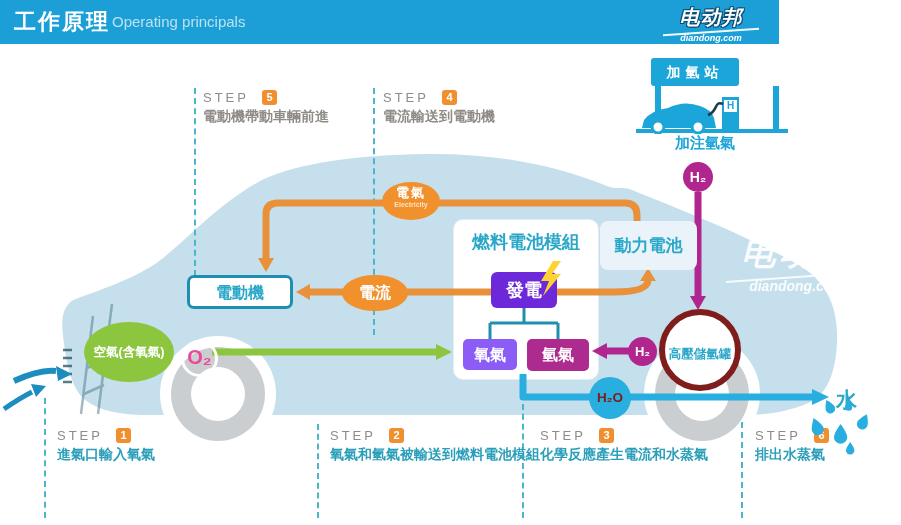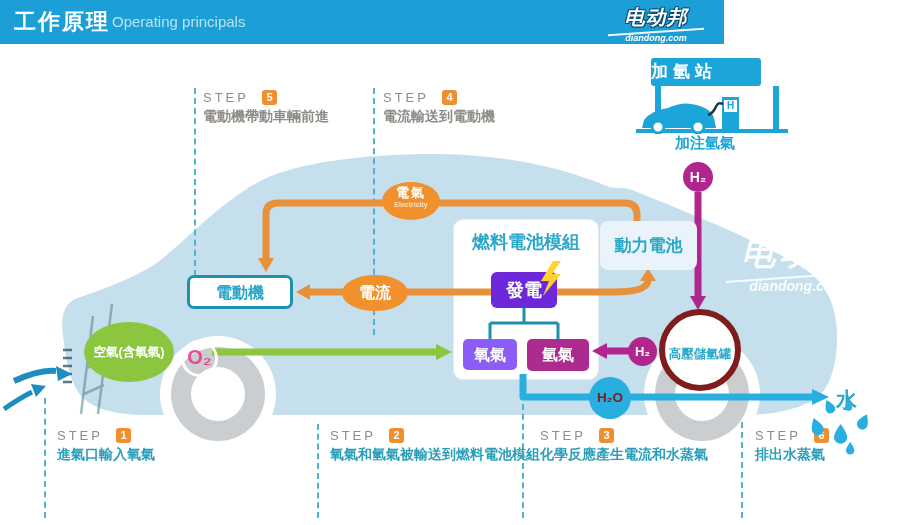--- a/index.html
+++ b/index.html
@@ -1,21 +1,21 @@
 <!DOCTYPE html>
 <html><head>
 <meta charset="utf-8">
 <style>
   html,body{margin:0;padding:0;background:#fff;}
   #stage{position:relative;width:901px;height:525px;background:#fff;overflow:hidden;
          font-family:"Liberation Sans","DejaVu Sans",sans-serif;}
   .abs{position:absolute;}
   svg{position:absolute;left:0;top:0;}
   
-  .header{left:0;top:0;width:724px;height:44px;background:#1b9fd6;}
+  .header{left:0;top:0;width:779px;height:44px;background:#1b9fd6;}
   .title-zh{left:14px;top:7px;font-size:22px;font-weight:bold;color:#fff;letter-spacing:2px;}
   .title-en{left:112px;top:13px;font-size:15px;color:#b9e2f3;}
   .logo{right:12px;top:4px;width:112px;text-align:center;}
   .logo-main{font-size:20px;font-weight:bold;font-style:italic;color:#fff;letter-spacing:1px;
              text-shadow:1px 1px 0 #0a4a73,-1px 1px 0 #0a4a73,1px -1px 0 #0a4a73,-1px -1px 0 #0a4a73;}
   .logo-line{height:2px;background:rgba(255,255,255,.95);margin:0 8px;transform:skewY(-4deg);}
   .logo-sub{font-size:9px;font-style:italic;font-weight:bold;color:#fff;}
   
   .dot{border-left:2px dashed #4ab5cb;width:0;}
   
@@ -56,22 +56,22 @@
        font-size:13px;line-height:29px;text-align:center;}
   .h2o{left:589px;top:377px;width:42px;height:42px;background:#29aee0;border-radius:50%;color:#7f1d1d;
        font-weight:bold;font-size:13.5px;line-height:42px;text-align:center;}
   .water{left:836px;top:386px;font-size:21px;font-weight:bold;color:#2aa7c9;}
   
   .wm{left:712px;top:230px;width:170px;text-align:center;}
   .wm1{font-size:34px;font-weight:bold;font-style:italic;color:rgba(255,255,255,.9);letter-spacing:3px;}
   .wm-line{height:2px;background:rgba(255,255,255,.85);margin:0 14px;transform:skewY(-4deg);}
   .wm2{font-size:14px;font-weight:bold;font-style:italic;color:rgba(255,255,255,.9);}
   
-  .sign{left:651px;top:58px;width:110px;height:28px;background:#1ba5d8;border-radius:3px;color:#fff;
-        font-size:17px;font-weight:bold;letter-spacing:5px;text-align:left;line-height:28px;}
+  .sign{left:651px;top:58px;width:88px;height:28px;background:#1ba5d8;border-radius:3px;color:#fff;
+        font-size:14px;font-weight:bold;letter-spacing:5px;text-align:center;line-height:28px;}
   .post{width:6px;background:#1ba5d8;top:86px;height:45px;}
   .ground{left:636px;top:129px;width:152px;height:4px;background:#1ba5d8;}
   .pump{left:722px;top:97px;width:17px;height:33px;background:#1ba5d8;}
   .pump-win{left:724px;top:100px;width:13px;height:12px;background:#fff;color:#1ba5d8;font-size:10px;
             font-weight:bold;text-align:center;line-height:12px;}
   .fuel-cap{left:645px;top:134px;width:120px;text-align:center;font-size:15px;font-weight:bold;color:#1ba5d8;}
 </style>
 </head>
 <body>
 

